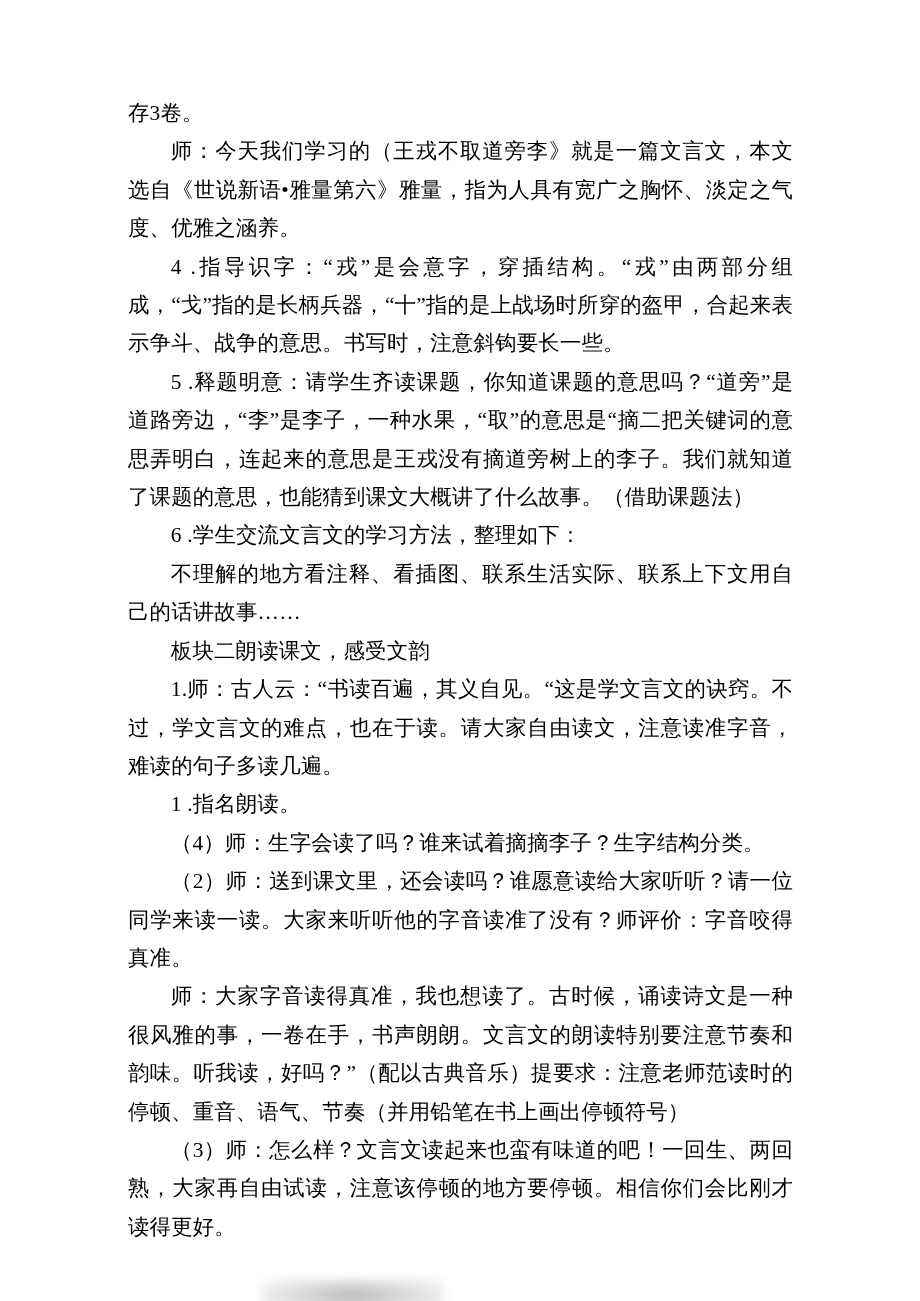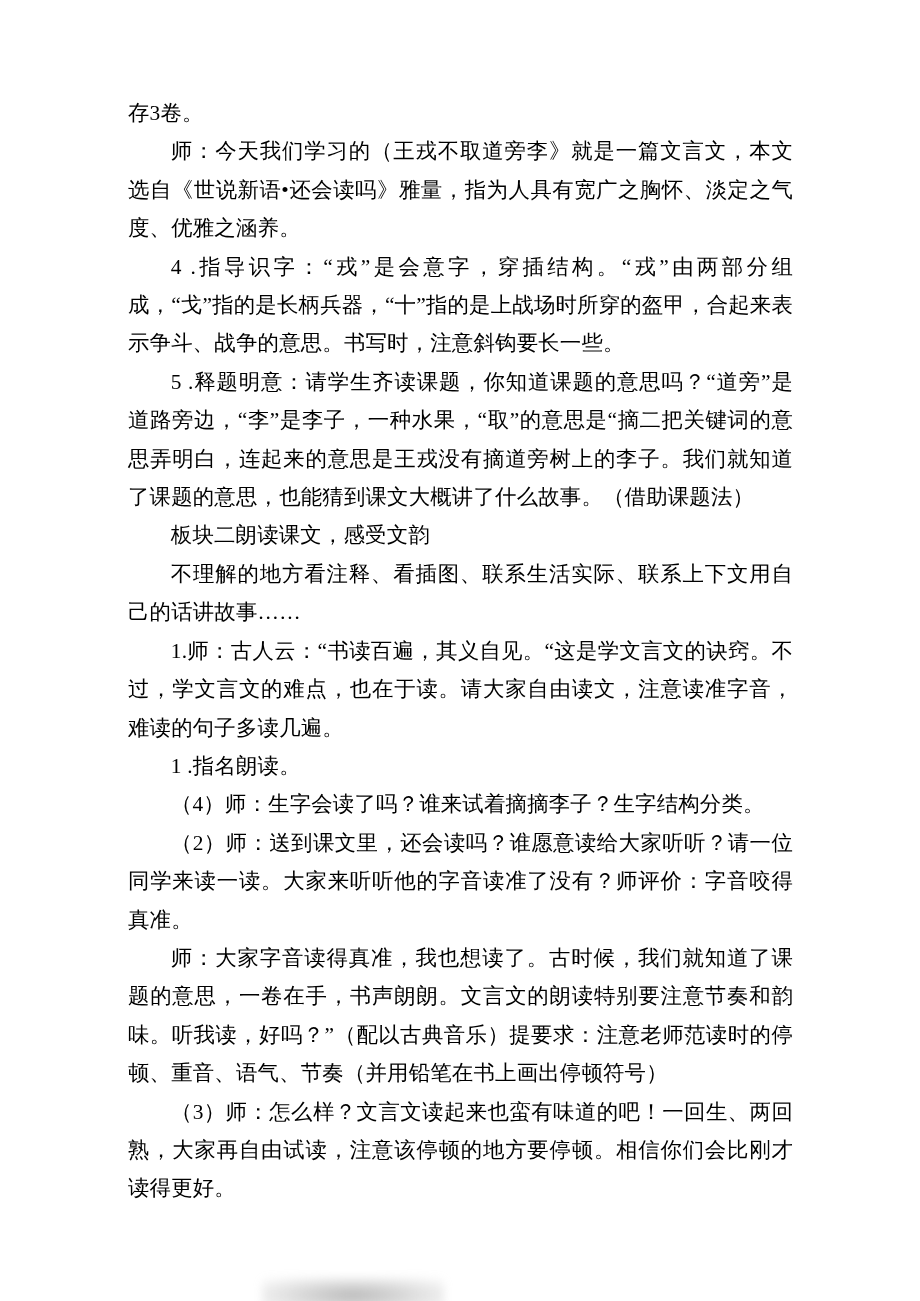--- a/index.html
+++ b/index.html
@@ -51,26 +51,27 @@
       rgba(255,255,255,0) 100%);
     filter: blur(4px);
   }
 </style>
 </head>
 <body>
 
 <div class="page">
   <div class="doc-body">
       <p class="para">存3卷。</p>
-      <p class="para indent">师：今天我们学习的（王戎不取道旁李》就是一篇文言文，本文选自《世说新语•还会读吗》雅量，指为人具有宽广之胸怀、淡定之气度、优雅之涵养。</p>
+      <p class="para indent">师：今天我们学习的（王戎不取道旁李》就是一篇文言文，本文选自《世说新语•雅量第六》雅量，指为人具有宽广之胸怀、淡定之气度、优雅之涵养。</p>
       <p class="para indent">4 .指导识字：“戎”是会意字，穿插结构。“戎”由两部分组成，“戈”指的是长柄兵器，“十”指的是上战场时所穿的盔甲，合起来表示争斗、战争的意思。书写时，注意斜钩要长一些。</p>
       <p class="para indent">5 .释题明意：请学生齐读课题，你知道课题的意思吗？“道旁”是道路旁边，“李”是李子，一种水果，“取”的意思是“摘二把关键词的意思弄明白，连起来的意思是王戎没有摘道旁树上的李子。我们就知道了课题的意思，也能猜到课文大概讲了什么故事。（借助课题法）</p>
+      <p class="para indent">6 .学生交流文言文的学习方法，整理如下：</p>
+      <p class="para indent">不理解的地方看注释、看插图、联系生活实际、联系上下文用自己的话讲故事……</p>
       <p class="para indent">板块二朗读课文，感受文韵</p>
-      <p class="para indent">不理解的地方看注释、看插图、联系生活实际、联系上下文用自己的话讲故事……</p>
       <p class="para indent">1.师：古人云：“书读百遍，其义自见。“这是学文言文的诀窍。不过，学文言文的难点，也在于读。请大家自由读文，注意读准字音，难读的句子多读几遍。</p>
       <p class="para indent">1 .指名朗读。</p>
       <p class="para indent">（4）师：生字会读了吗？谁来试着摘摘李子？生字结构分类。</p>
       <p class="para indent">（2）师：送到课文里，还会读吗？谁愿意读给大家听听？请一位同学来读一读。大家来听听他的字音读准了没有？师评价：字音咬得真准。</p>
-      <p class="para indent">师：大家字音读得真准，我也想读了。古时候，我们就知道了课题的意思，一卷在手，书声朗朗。文言文的朗读特别要注意节奏和韵味。听我读，好吗？”（配以古典音乐）提要求：注意老师范读时的停顿、重音、语气、节奏（并用铅笔在书上画出停顿符号）</p>
+      <p class="para indent">师：大家字音读得真准，我也想读了。古时候，诵读诗文是一种很风雅的事，一卷在手，书声朗朗。文言文的朗读特别要注意节奏和韵味。听我读，好吗？”（配以古典音乐）提要求：注意老师范读时的停顿、重音、语气、节奏（并用铅笔在书上画出停顿符号）</p>
       <p class="para indent">（3）师：怎么样？文言文读起来也蛮有味道的吧！一回生、两回熟，大家再自由试读，注意该停顿的地方要停顿。相信你们会比刚才读得更好。</p>
     </div>
   <div class="bottom-image-fragment"></div>
 </div>
 
 </body></html>

